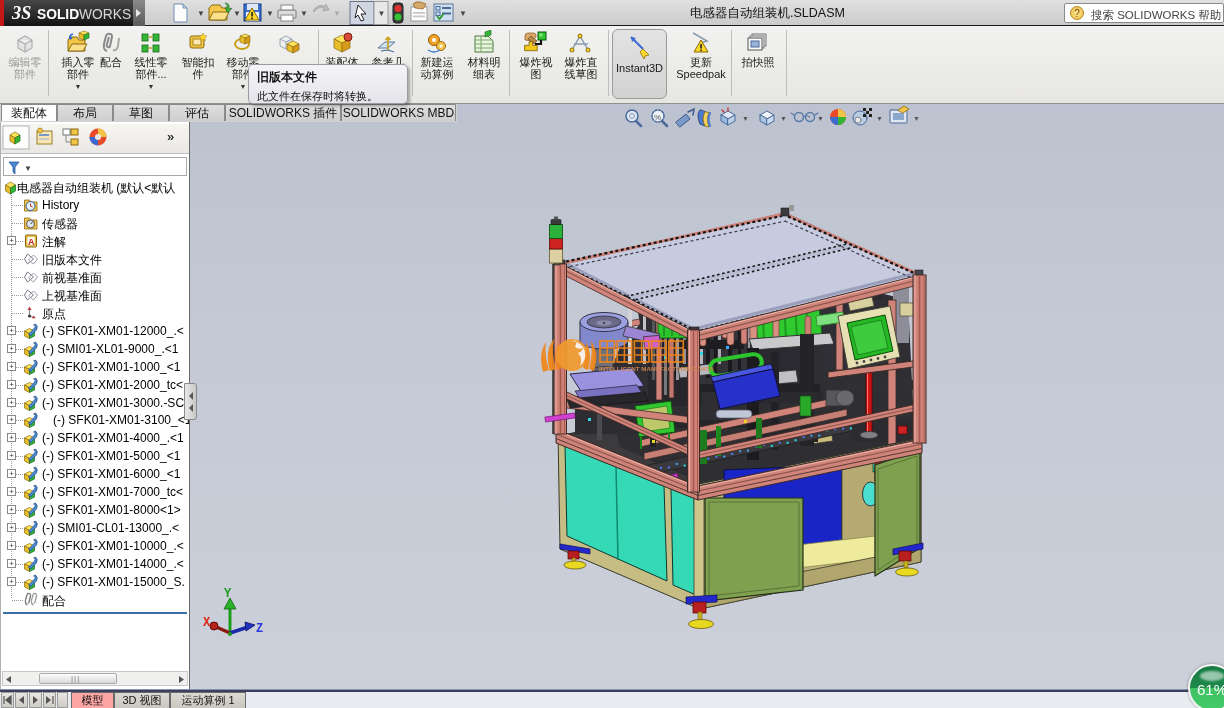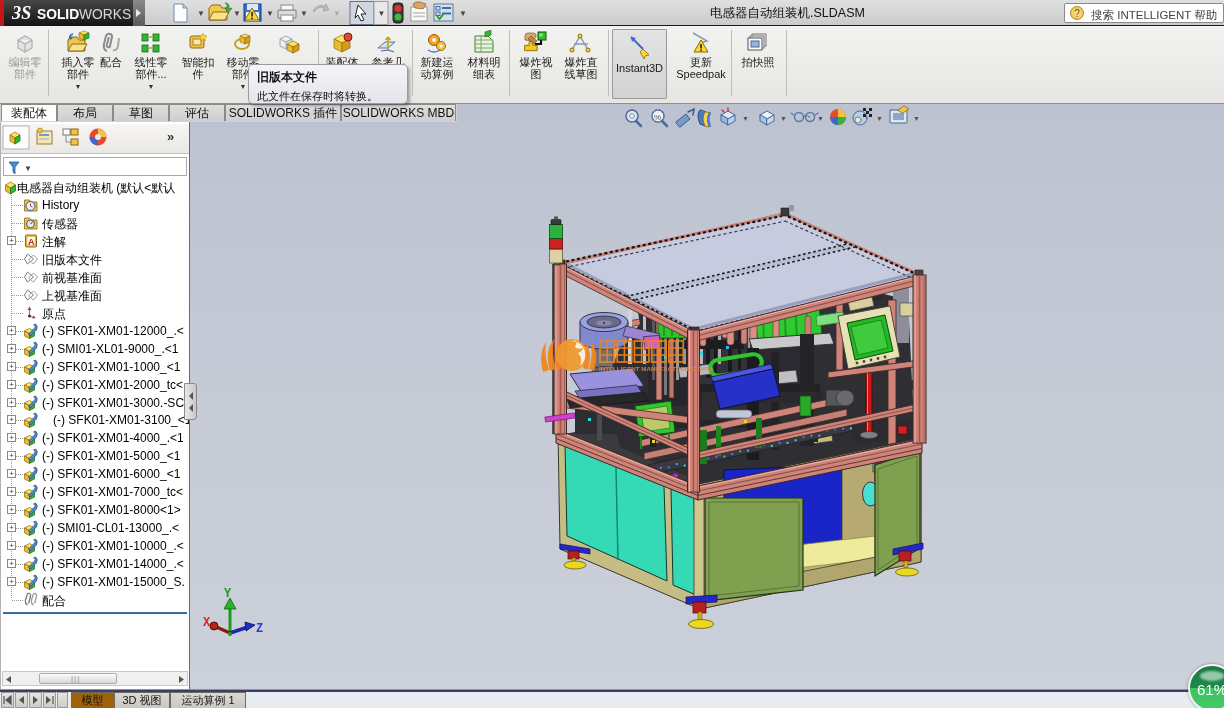--- a/index.html
+++ b/index.html
@@ -3,29 +3,29 @@
 <style>
 *{box-sizing:border-box;margin:0;padding:0}
 html,body{width:1224px;height:708px;overflow:hidden}
 body{font-family:"Liberation Sans",sans-serif;background:#c3c8d4;position:relative}
 .abs{position:absolute}
 
 #titlebar{left:0;top:0;width:1224px;height:26px;background:linear-gradient(#e0e0e0,#cbcbcb);border-bottom:1.5px solid #1a1a1a}
 #logo{left:0;top:0;width:133px;height:26px;background:linear-gradient(#474747,#141414);color:#fff}
 #logored{left:0;top:0;width:4px;height:26px;background:#c41818}
 #logoarrow{left:133px;top:0;width:12px;height:26px;background:linear-gradient(#8a8a8a,#5a5a5a);color:#eee;font-size:8px;line-height:26px;text-align:center}
-#wintitle{left:710px;top:5px;width:440px;text-align:left;font-size:12.5px;color:#111}
+#wintitle{left:690px;top:5px;width:440px;text-align:left;font-size:12.5px;color:#111}
 #searchbox{left:1064px;top:3px;width:160px;height:20px;background:#fff;border:1px solid #8a8a8a;border-radius:2px;font-size:11.5px;color:#444;line-height:18px}
 
 #ribbon{left:0;top:26px;width:1224px;height:78px;background:linear-gradient(#f2f2f0,#e7e6e3);border-bottom:1px solid #8f8f8f}
 .rsep{position:absolute;top:4px;width:1px;height:66px;background:#bdbdbd}
 .rbtn{position:absolute;text-align:center;font-size:11px;color:#1a1a1a;line-height:11.5px}
 .rbtn .ric{display:block;margin:0 auto 1px auto}
 .drop{color:#333;font-size:7px;display:block;margin-top:1px}
-#instbtn{background:linear-gradient(#e3e3e3,#d2d2d2);border:1px solid #9a9a9a;border-radius:1px}
+#instbtn{background:linear-gradient(#e3e3e3,#d2d2d2);border:1px solid #9a9a9a;border-radius:6px}
 
 #tooltip{left:248px;top:64px;width:160px;height:40px;background:linear-gradient(#f4f4f8,#e4e4ea);border:1px solid #9a9aa2;border-radius:5px;box-shadow:2px 2px 3px rgba(0,0,0,.3);font-size:11px;color:#111;padding:4px 8px;z-index:50}
 #tooltip b{display:block;font-size:12px;margin-bottom:3px}
 
 #tabrow{left:0;top:104px;width:457px;height:18px;background:#d2d2d2;font-size:12px}
 .ctab{position:absolute;top:0;height:17px;border:1px solid #8a8a8a;border-bottom:none;background:linear-gradient(#dedede,#cecece);text-align:center;line-height:16px;color:#111}
 .ctab.act{background:#fdfdfd}
 
 #viewport{left:190px;top:104px;width:1034px;height:586px;background:linear-gradient(180deg,#bdc2d0 0%,#c4c9d5 40%,#ccd0da 100%)}
 
@@ -36,40 +36,40 @@
 .trow{position:absolute;height:18px;white-space:nowrap;overflow:hidden}
 .trow .txt{position:absolute;left:41px;top:2px}
 .exp{position:absolute;left:6px;top:4px;width:9px;height:9px;border:1px solid #888;background:#fff;font-size:8px;line-height:7px;text-align:center;color:#333}
 .ticon{position:absolute;left:22px;top:1px;width:16px;height:16px}
 #bluesep{left:2px;top:490px;width:184px;height:2px;background:#3a6ea5}
 #pscroll{left:1px;top:549px;width:186px;height:15px;background:#f0f0ee;border:1px solid #c8c8c8}
 
 #bottombar{left:0;top:692px;width:1224px;height:16px;background:#e8ecf1}
 #bbdark{left:0;top:689px;width:1224px;height:2.5px;background:#3d3f5e;border-top:1px solid #8a93ad}
 .btab{position:absolute;top:0px;height:16px;background:linear-gradient(#dcd9d2,#cac7c0);border:1px solid #6a6a6a;border-bottom:none;font-size:11px;text-align:center;line-height:15px;color:#111}
-.btab.act{background:#a16207}
+.btab.act{background:#fca5a5}
 .navb{position:absolute;top:0px;width:13px;height:16px;background:linear-gradient(#e8e6e1,#cfccc5);border:1px solid #9a9a9a;color:#555;font-size:7px;text-align:center;line-height:15px}
 
 #wmark{left:536px;top:333px;width:160px;height:42px;z-index:5;opacity:.92}
 
 #ball{left:1188px;top:664px;width:48px;height:48px;border-radius:50%;background:linear-gradient(#187a42 0%,#1d8a4a 49%,#3ec162 51%,#43cc67 100%);border:2.5px solid #f2f2f2;box-shadow:0 0 3px rgba(0,0,0,.4);z-index:60}
 #ball .pct{position:absolute;left:0;top:15px;width:100%;text-align:center;color:#fff;font-size:15px}
 #ball .gloss{position:absolute;left:10px;top:5px;width:24px;height:10px;border-radius:50%;background:rgba(255,255,255,.55);filter:blur(1px)}
 </style></head>
 <body>
 <div class="abs" id="titlebar"></div>
 <div class="abs" id="logo"></div>
 <div class="abs" id="logored"></div>
 <div class="abs" id="logoarrow">
     <span style="position:absolute;left:3px;top:9px;width:0;height:0;border-left:5px solid #e8e8e8;border-top:4px solid transparent;border-bottom:4px solid transparent"></span>
   </div>
 <div class="abs" id="wintitle">电感器自动组装机.SLDASM</div>
 <div class="abs" id="searchbox">
     <span style="position:absolute;left:5px;top:2px;width:14px;height:14px;border-radius:50%;background:radial-gradient(#ffe896,#e8b93c);border:1px solid #b08820;color:#7a4a10;font-size:10px;line-height:14px;text-align:center">?</span>
-    <span style="position:absolute;left:26px;top:2px">搜索 INTELLIGENT 帮助</span>
+    <span style="position:absolute;left:26px;top:2px">搜索 SOLIDWORKS 帮助</span>
   </div>
 <div class="abs" id="titleicons">
     <svg width="300" height="26" viewBox="0 0 300 26" style="position:absolute;left:168px;top:0">
 
 <path d="M6 4 h9 l4 4 v14 h-13 z" fill="#fdfdfd" stroke="#6a8db0" stroke-width="1"></path>
       <path d="M15 4 l4 4 h-4 z" fill="#cfe0ef" stroke="#6a8db0" stroke-width="1"></path>
 <text x="29" y="16" font-size="8" fill="#444">▼</text>
 
 <path d="M41 8 l3-3 h8 l2 3 h5 v12 h-18 z" fill="#f4c64a" stroke="#8a6a14" stroke-width="1"></path>
       <path d="M41 20 l4-8 h16 l-4 8 z" fill="#fbe08a" stroke="#8a6a14" stroke-width="1"></path>

